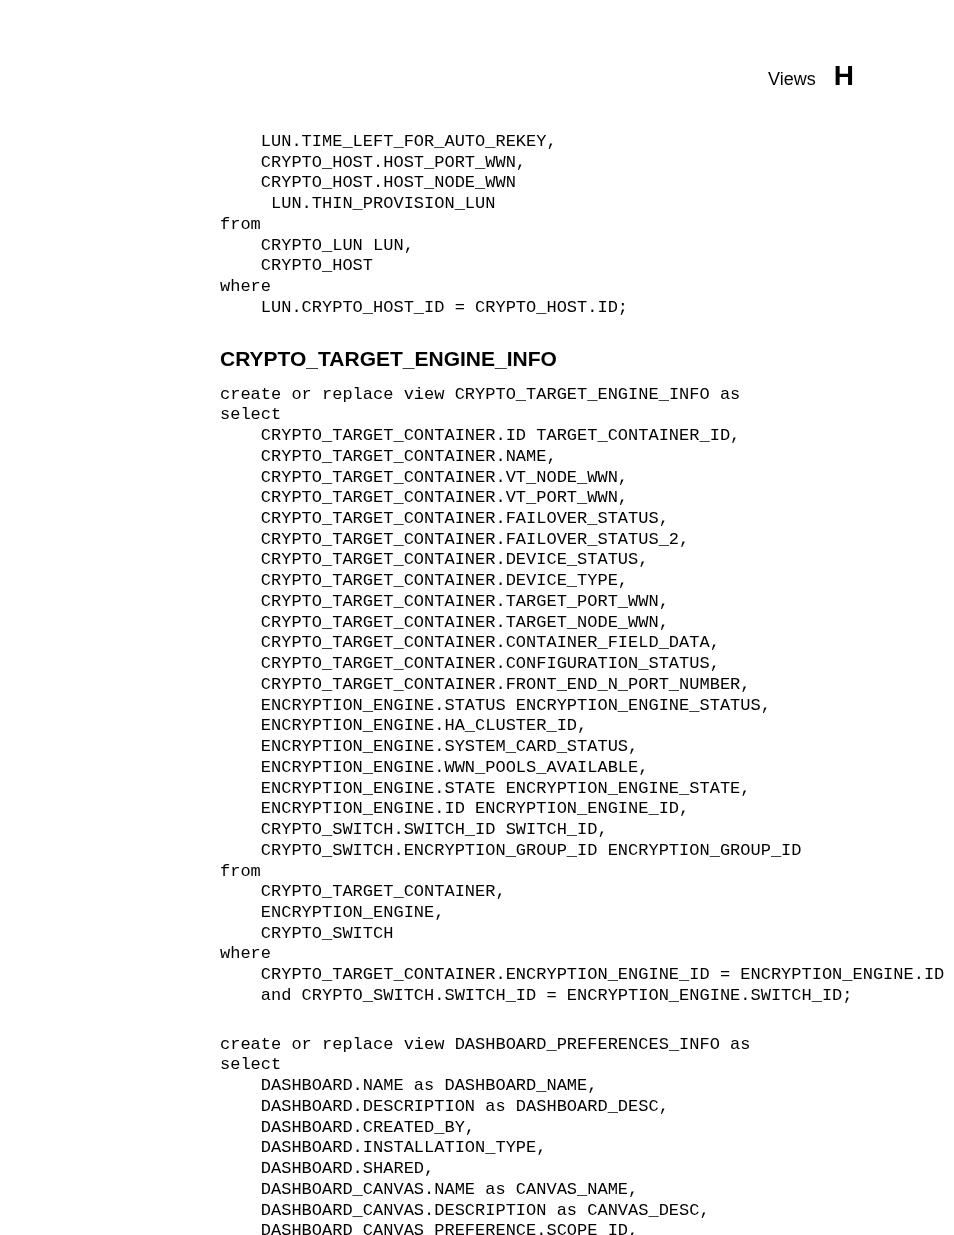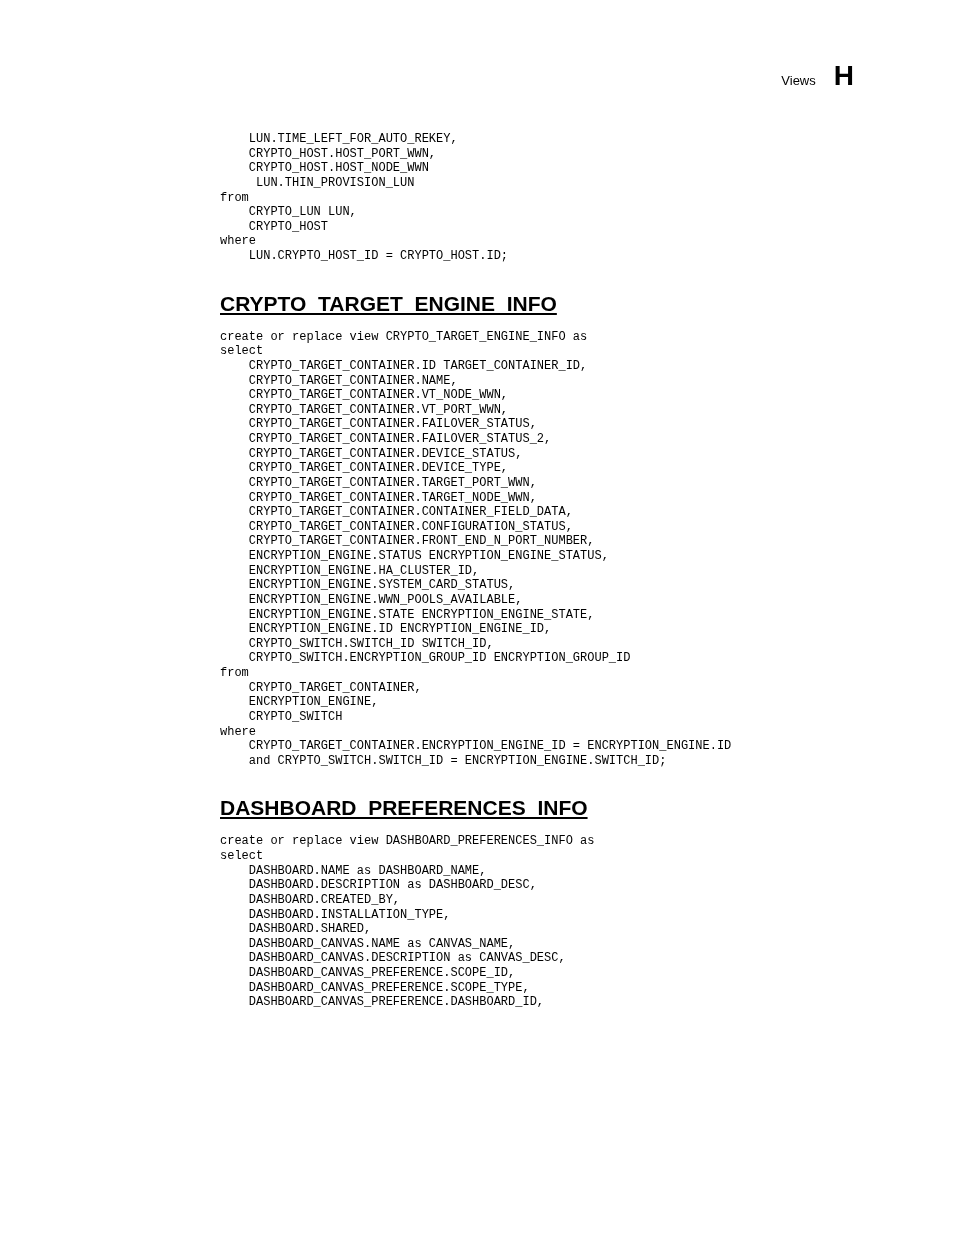--- a/index.html
+++ b/index.html
@@ -20,43 +20,42 @@
   .header {
     display: flex;
     justify-content: flex-end;
     align-items: baseline;
     gap: 18px;
     margin-bottom: 40px;
     padding-right: 0px;
   }
   .header-label {
     font-family: Arial, Helvetica, sans-serif;
-    font-size: 13px;
+    font-size: 18px;
   }
   .header-letter {
     font-family: Arial, Helvetica, sans-serif;
     font-size: 28px;
     font-weight: bold;
   }
   pre.code {
     font-family: "Courier New", Courier, monospace;
-    font-size: 12px;
+    font-size: 17px;
     line-height: 1.22;
     white-space: pre;
     margin: 0 0 28px 0;
   }
   pre.code .kw {
     font-weight: normal;
   }
   h2.section {
     font-family: Arial, Helvetica, sans-serif;
     font-weight: bold;
     font-size: 21px;
     margin: 18px 0 14px 0;
-    text-decoration: underline;
   }
 </style>
 </head>
 <body>
 
 <div class="page">
 
   <div class="header">
     <span class="header-label">Views</span>
     <span class="header-letter">H</span>
@@ -98,21 +97,20 @@
     CRYPTO_SWITCH.SWITCH_ID SWITCH_ID,
     CRYPTO_SWITCH.ENCRYPTION_GROUP_ID ENCRYPTION_GROUP_ID</span>
 <span class="kw">from</span>
 <span>    CRYPTO_TARGET_CONTAINER,
     ENCRYPTION_ENGINE,
     CRYPTO_SWITCH</span>
 <span class="kw">where</span>
 <span>    CRYPTO_TARGET_CONTAINER.ENCRYPTION_ENGINE_ID = ENCRYPTION_ENGINE.ID
     and CRYPTO_SWITCH.SWITCH_ID = ENCRYPTION_ENGINE.SWITCH_ID;</span></pre>
 
-  <h2 class="section">DASHBOARD_PREFERENCES_INFO</h2>
 
   <pre class="code"><span class="kw">create or replace view </span><span>DASHBOARD_PREFERENCES_INFO as</span>
 <span class="kw">select</span>
 <span>    DASHBOARD.NAME as DASHBOARD_NAME,
     DASHBOARD.DESCRIPTION as DASHBOARD_DESC,
     DASHBOARD.CREATED_BY,
     DASHBOARD.INSTALLATION_TYPE,
     DASHBOARD.SHARED,
     DASHBOARD_CANVAS.NAME as CANVAS_NAME,
     DASHBOARD_CANVAS.DESCRIPTION as CANVAS_DESC,

